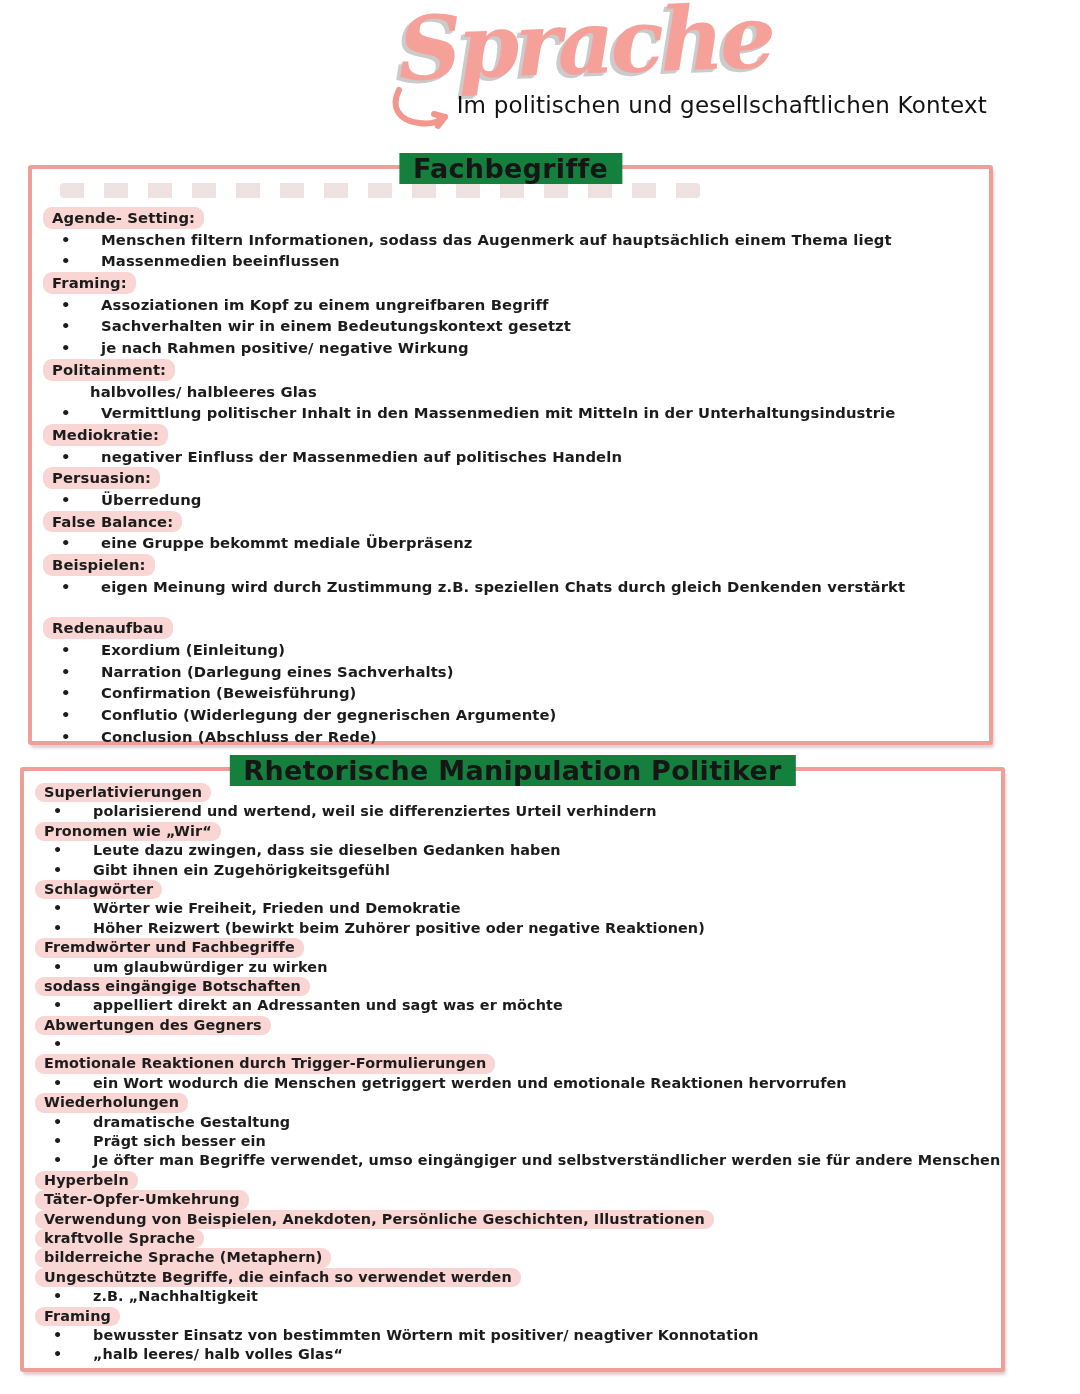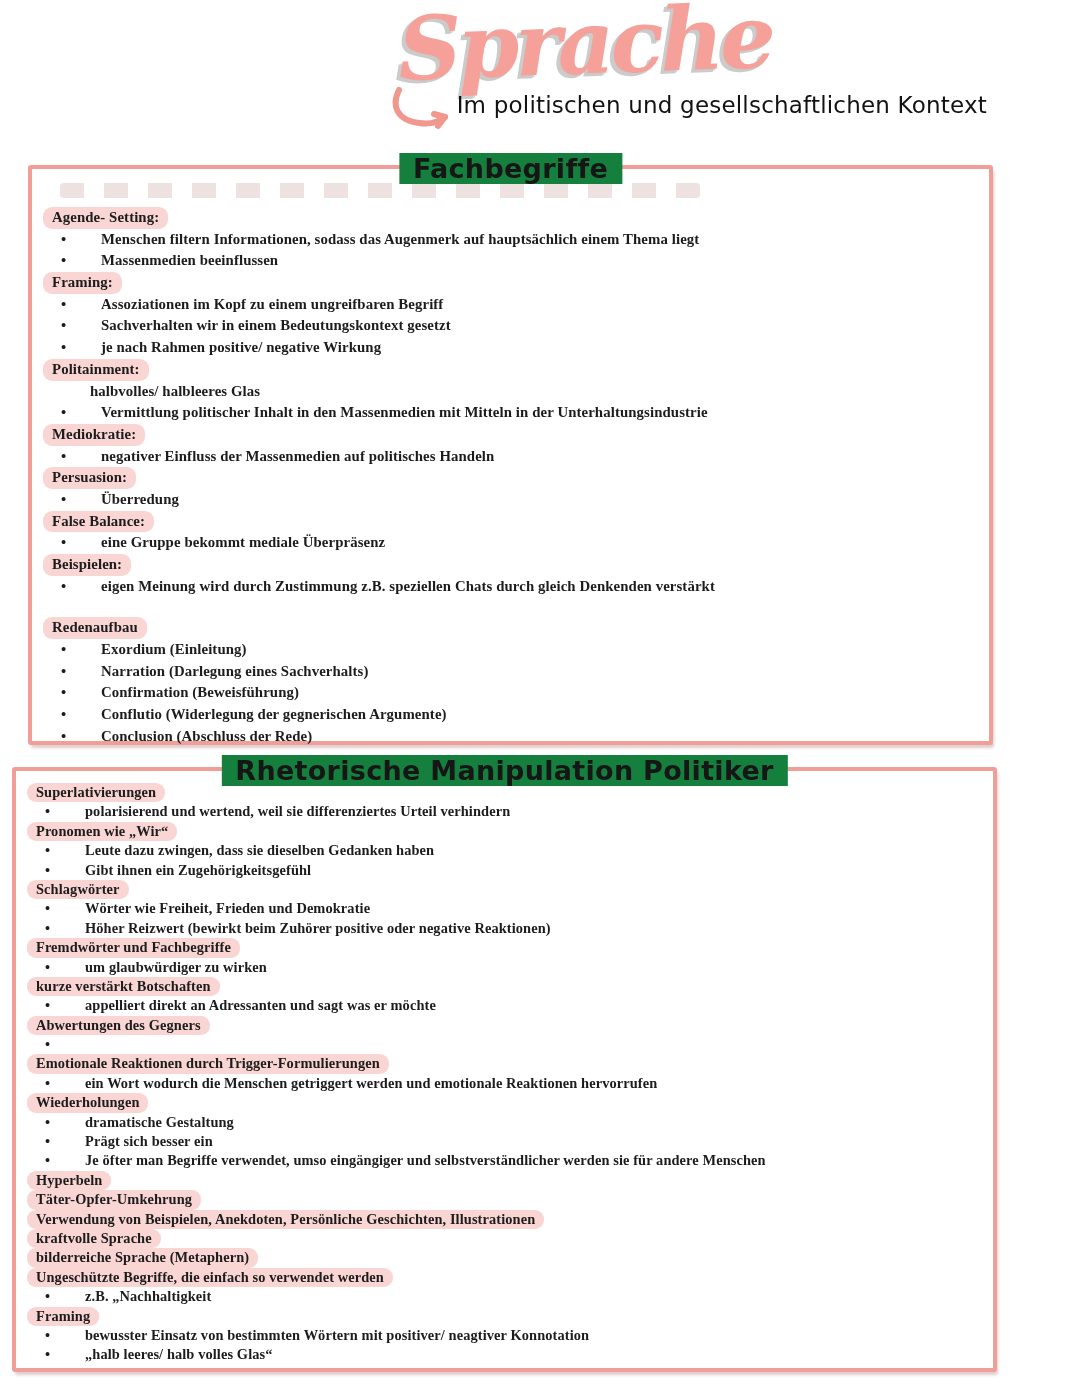--- a/index.html
+++ b/index.html
@@ -39,30 +39,30 @@
   
   .box{
     position:absolute;
     border:4px solid #ef9f97;
     border-radius:3px;
     background:#ffffff;
     box-sizing:border-box;
     box-shadow:2px 4px 3px -1px rgba(175,120,120,.38);
   }
   .box-1{left:28px;top:165px;width:965px;height:580px;}
-  .box-2{left:12px;top:767px;width:985px;height:605px;}
+  .box-2{left:20px;top:767px;width:985px;height:605px;}
   .box-title{
     position:absolute;top:-16px;left:50%;
     transform:translateX(-50%);
     background:#15803d;
     padding:0 14px;
     font-size:27px;font-weight:bold;color:#161616;
     letter-spacing:.3px;white-space:nowrap;
   }
-  .content{padding:12px 8px 0 20px;font-family:Liberation Serif, serif;}
+  .content{padding:12px 8px 0 20px;}
 
   .ghost-row{
     height:15px;width:640px;margin:2px 0 9px 8px;
     background:repeating-linear-gradient(90deg,
       rgba(205,170,168,.34) 0 24px, rgba(0,0,0,0) 24px 44px);
     border-radius:4px;
   }
 
   .line{white-space:nowrap;overflow:visible;}
   .sec0 .line{height:21.7px;line-height:21.7px;font-size:14.8px;}
@@ -199,21 +199,21 @@
         </div>
         <div class="line bullet">
           <span class="dot">•</span>
           <span class="txt">Höher Reizwert (bewirkt beim Zuhörer positive oder negative Reaktionen)</span>
         </div>
         <div class="line header"><span class="hl">Fremdwörter und Fachbegriffe</span></div>
         <div class="line bullet">
           <span class="dot">•</span>
           <span class="txt">um glaubwürdiger zu wirken</span>
         </div>
-        <div class="line header"><span class="hl">kurze verstärkt Botschaften</span></div>
+        <div class="line header"><span class="hl">sodass eingängige Botschaften</span></div>
         <div class="line bullet">
           <span class="dot">•</span>
           <span class="txt">appelliert direkt an Adressanten und sagt was er möchte</span>
         </div>
         <div class="line header"><span class="hl">Abwertungen des Gegners</span></div>
         <div class="line bullet">
           <span class="dot">•</span>
         </div>
         <div class="line header"><span class="hl">Emotionale Reaktionen durch Trigger-Formulierungen</span></div>
         <div class="line bullet">

